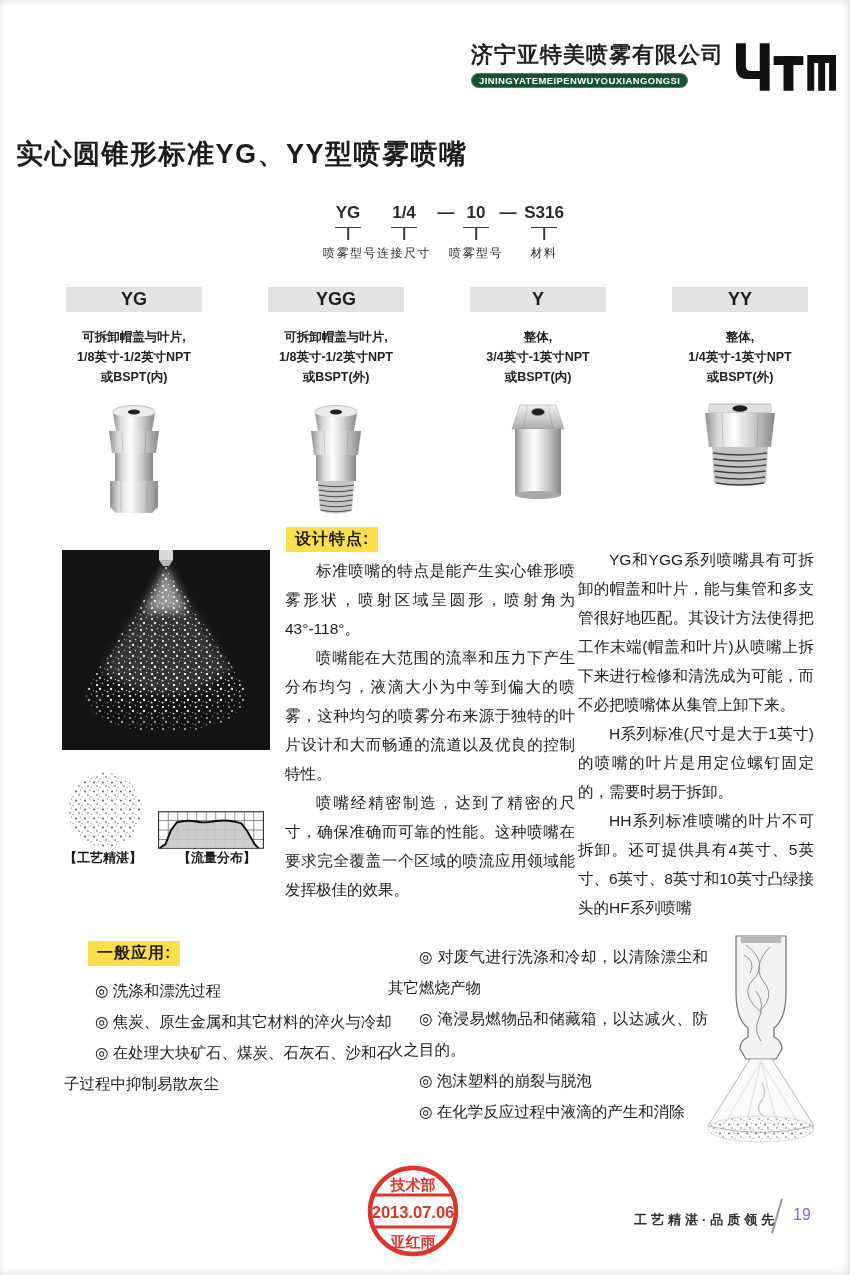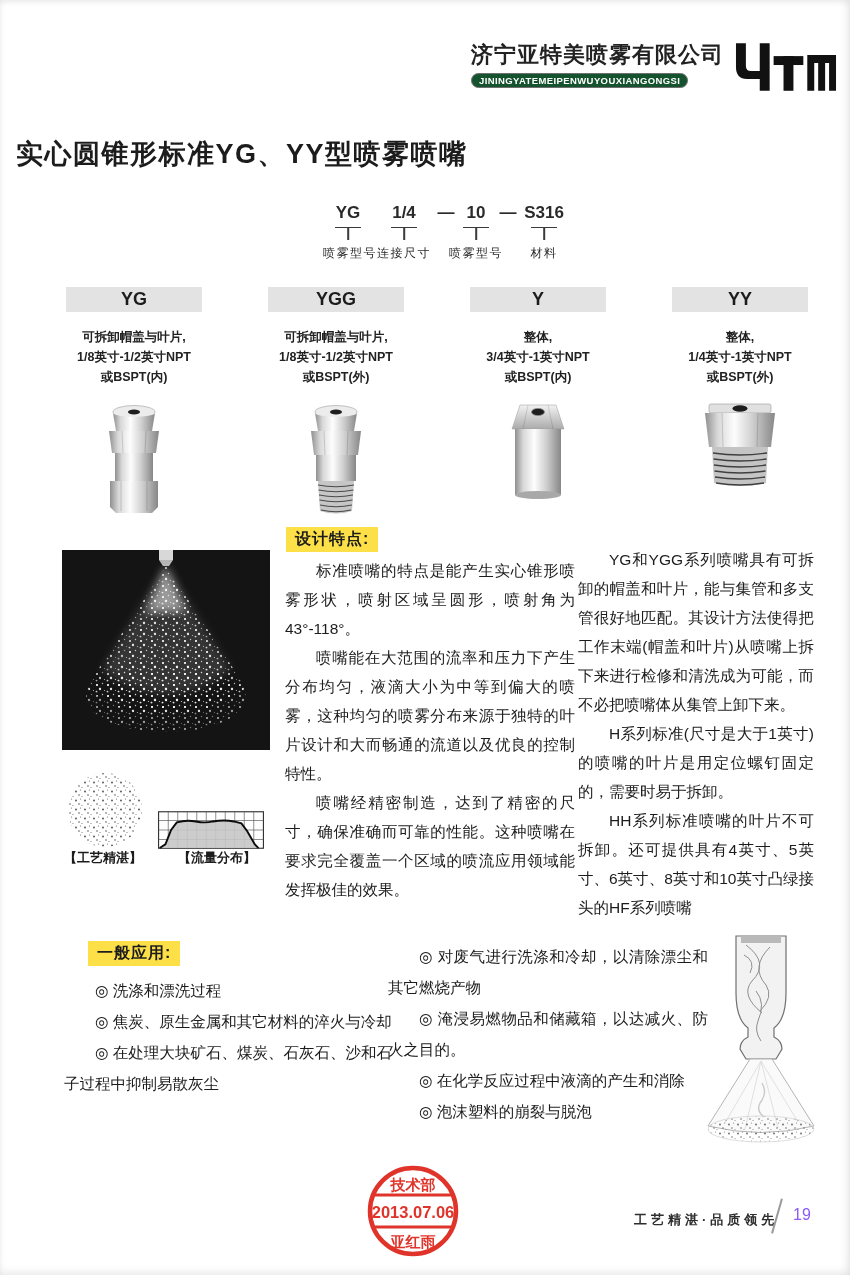--- a/index.html
+++ b/index.html
@@ -267,22 +267,22 @@
 
 <div class="apps-left apps-col">
   <p>◎ 洗涤和漂洗过程</p>
   <p>◎ 焦炭、原生金属和其它材料的淬火与冷却</p>
   <p>◎ 在处理大块矿石、煤炭、石灰石、沙和石子过程中抑制易散灰尘</p>
 </div>
 
 <div class="apps-right apps-col">
   <p>◎ 对废气进行洗涤和冷却，以清除漂尘和其它燃烧产物</p>
   <p>◎ 淹浸易燃物品和储藏箱，以达减火、防火之目的。</p>
+  <p>◎ 泡沫塑料的崩裂与脱泡</p>
   <p>◎ 在化学反应过程中液滴的产生和消除</p>
-  <p>◎ 泡沫塑料的崩裂与脱泡</p>
 </div>
 
 <svg class="abs" style="left:700px; top:933px;" width="122" height="215" viewBox="0 0 122 215">
   <path d="M36,3 L36,60 Q36,86 48,95 L48,104 Q40,108 40,116 L46,126 L76,126 L82,116 Q82,108 74,104 L74,95 Q86,86 86,60 L86,3 Z" fill="#f2f2f2" stroke="#707070" stroke-width="1.2"></path>
   <rect x="41" y="3" width="40" height="7" fill="#b9b9b9"></rect>
   <g stroke="#8e8e8e" stroke-width="1" fill="none">
     <path d="M46,12 Q70,30 52,48 Q40,62 62,80"></path>
     <path d="M70,14 Q50,34 66,52 Q74,64 60,78"></path>
     <path d="M56,58 Q66,70 58,88 Q54,98 61,108"></path>
     <path d="M44,22 Q56,28 50,40"></path>

